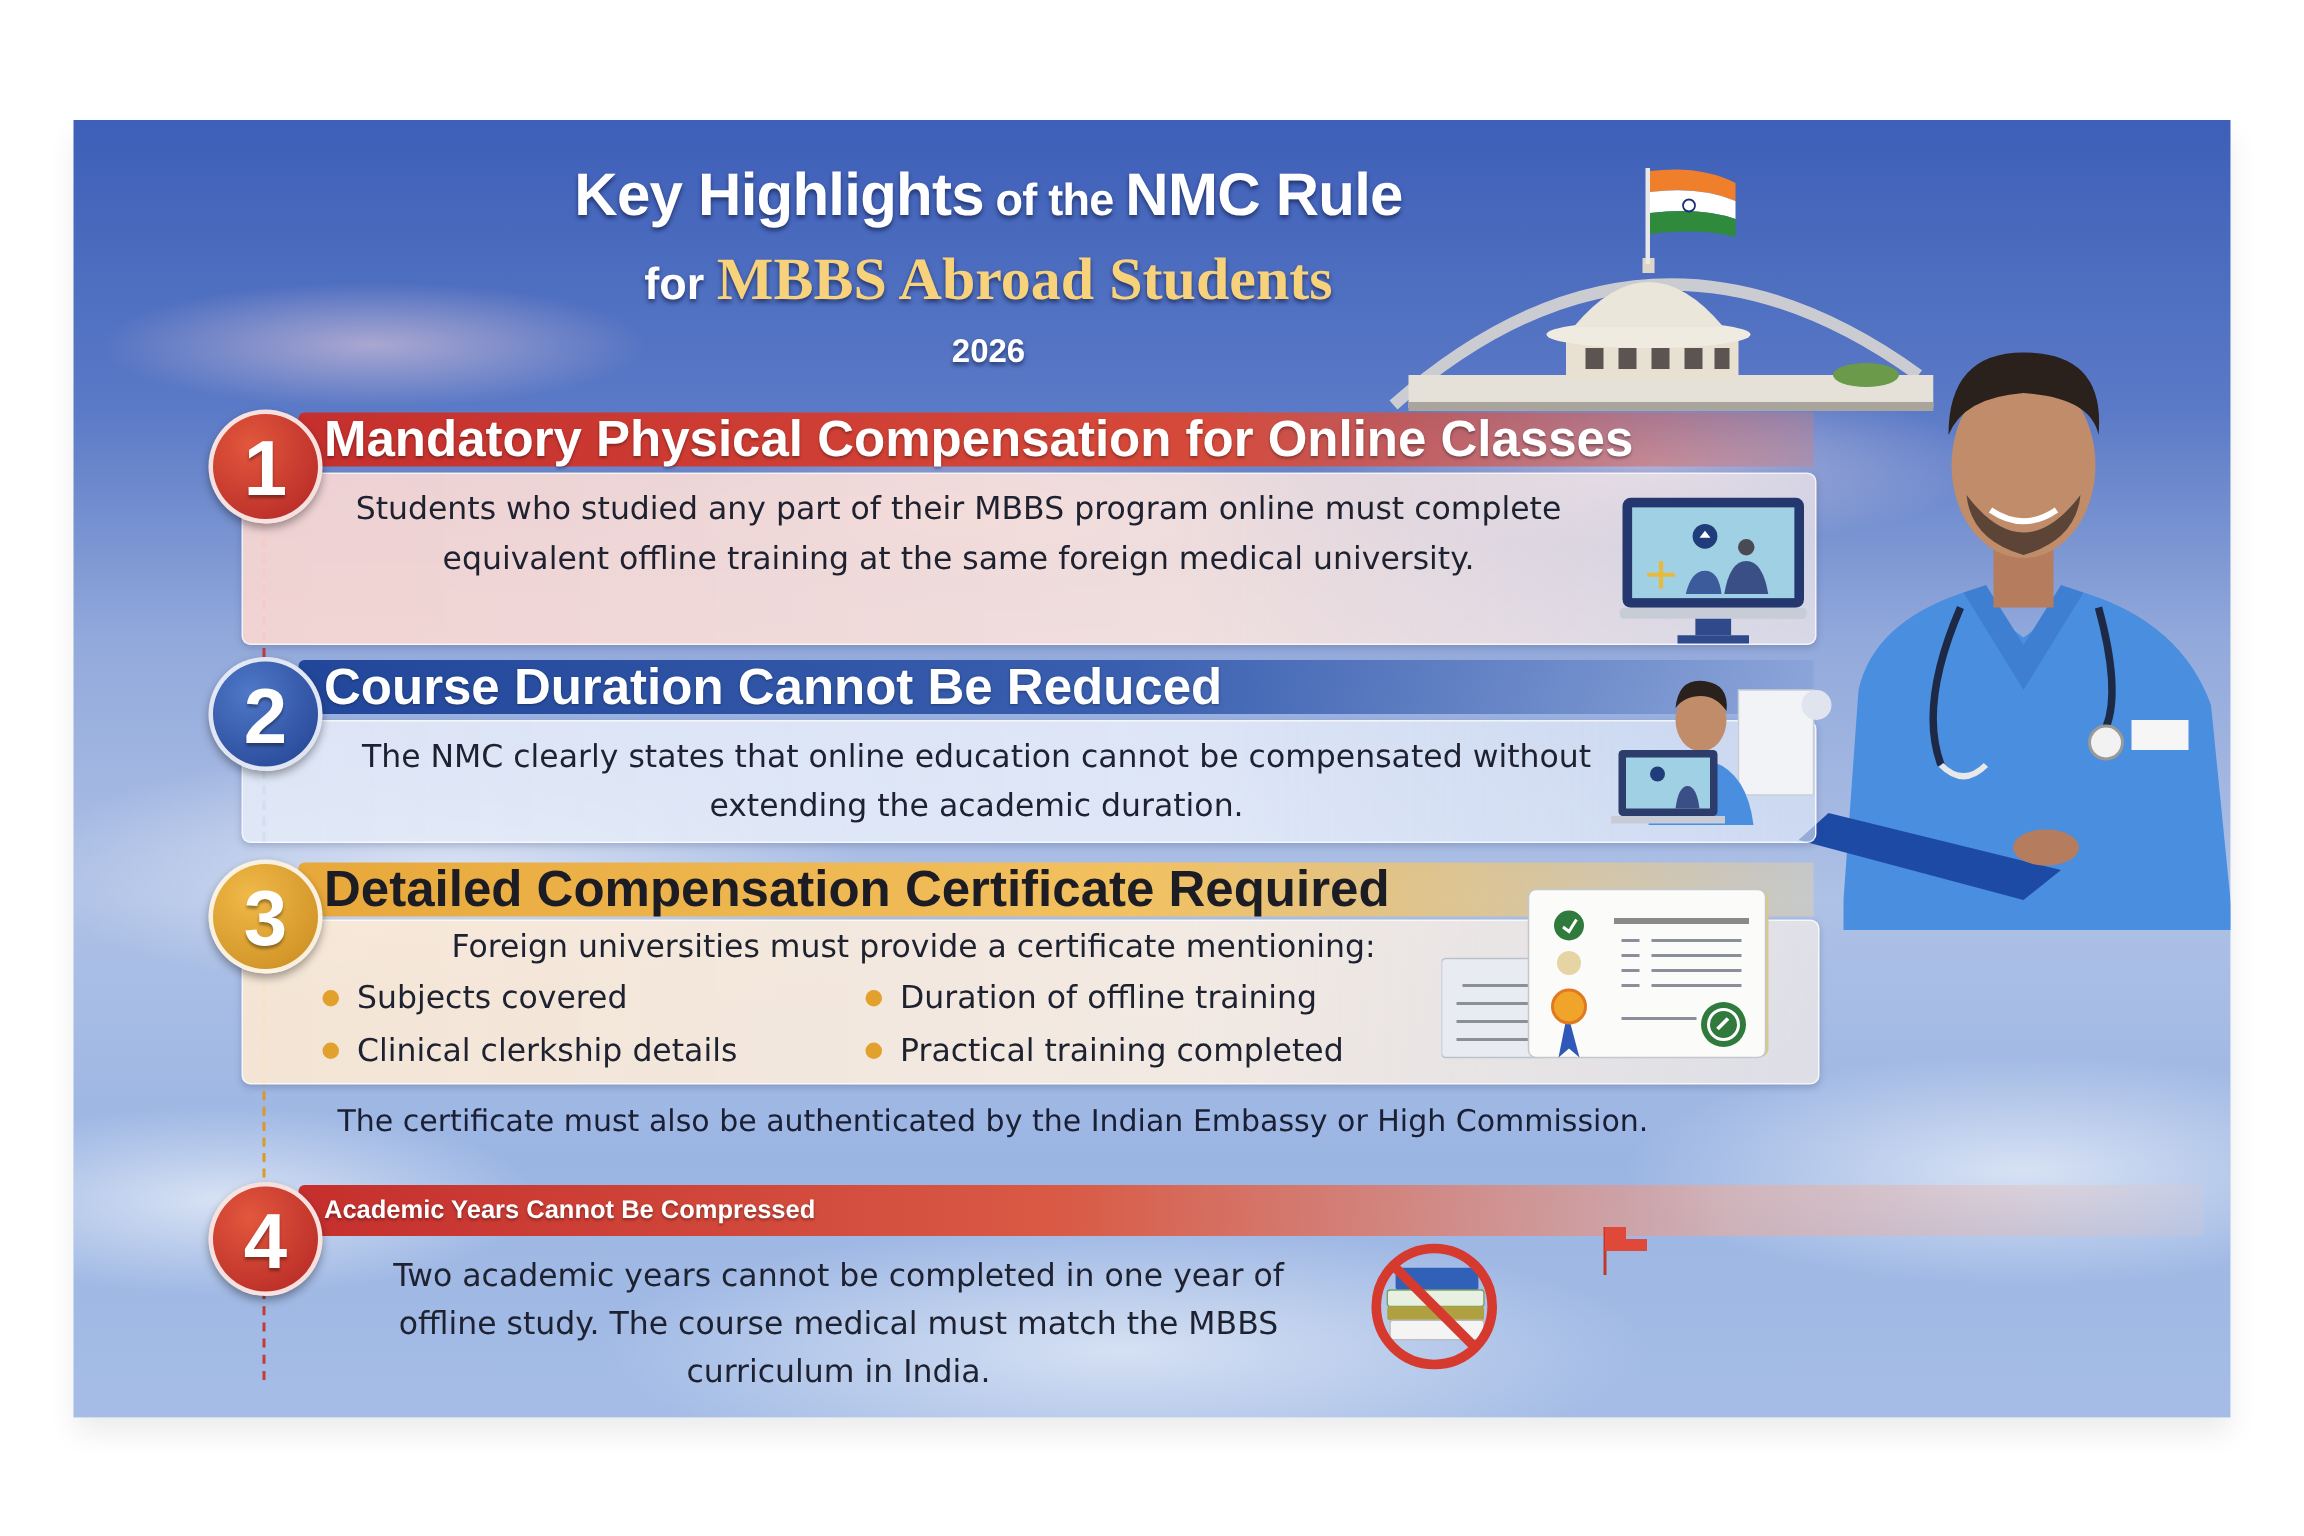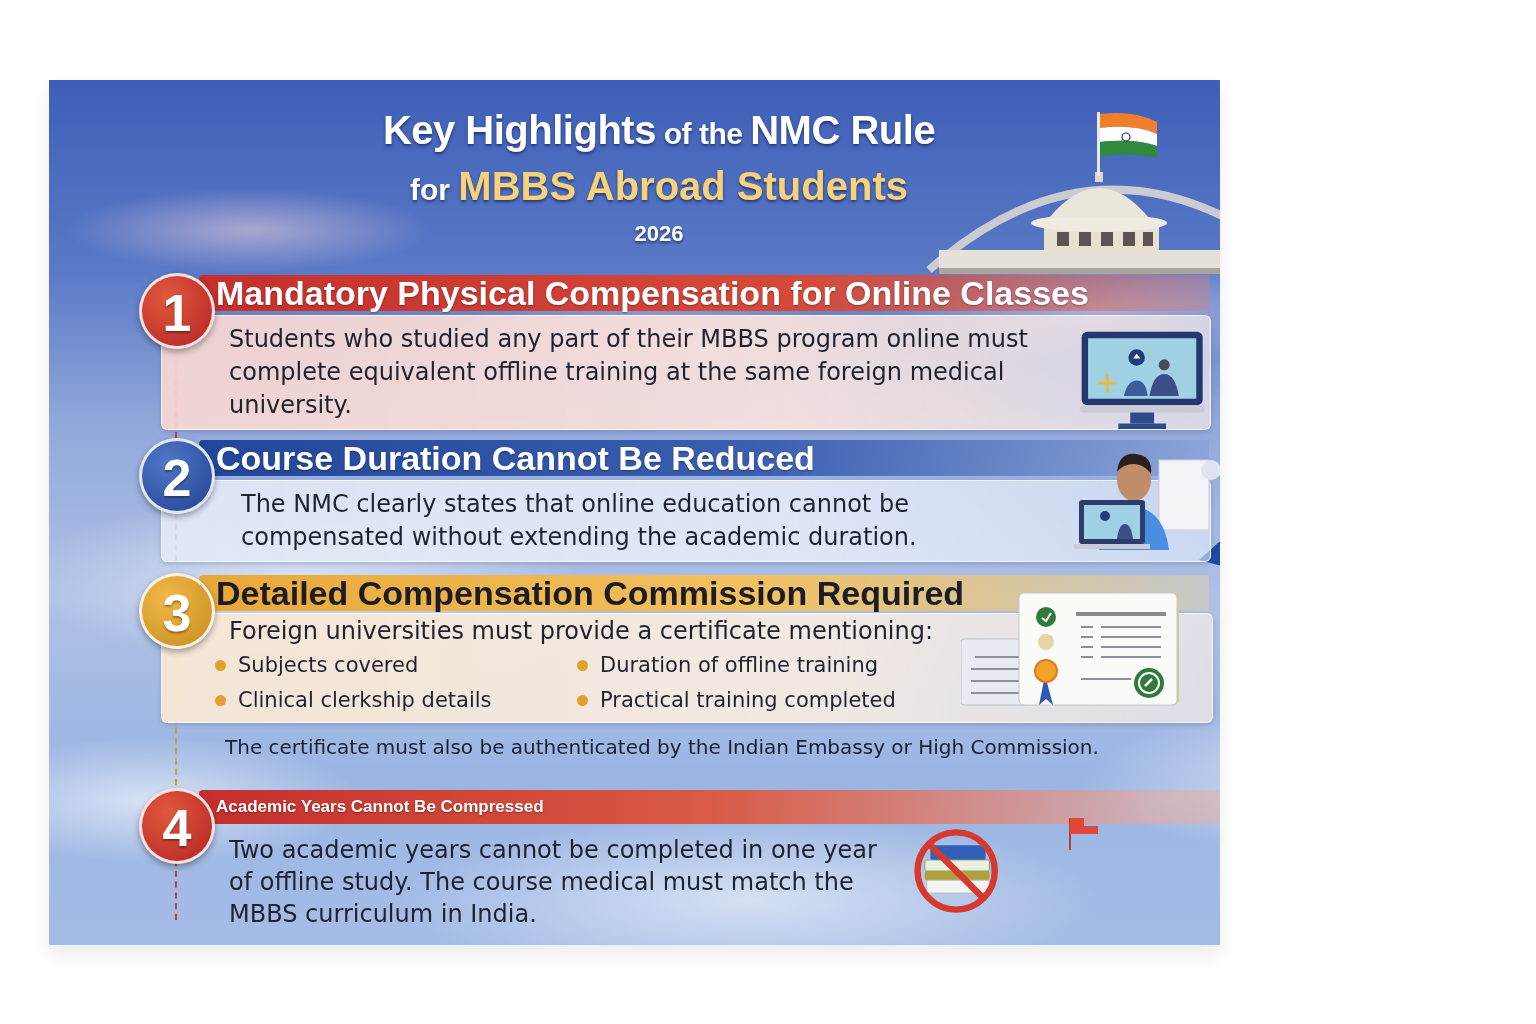--- a/index.html
+++ b/index.html
@@ -1,41 +1,41 @@
 <!DOCTYPE html>
 <html><head>
 <meta charset="utf-8">
 <style>
   * { box-sizing: border-box; margin: 0; padding: 0; }
   html, body { width: 1536px; height: 1024px; background: #ffffff; overflow: hidden; }
   body { position: relative; font-family: "DejaVu Sans", sans-serif; }
 
   .poster {
-    position: absolute; left: 49px; top: 80px; width: 1171px; height: 865px;
+    position: absolute; left: 49px; top: 80px; width: 1438px; height: 865px;
     overflow: hidden;
     background:
       radial-gradient(ellipse 260px 60px at 200px 150px, rgba(240,210,220,0.55), transparent 70%),
       radial-gradient(ellipse 300px 70px at 600px 260px, rgba(255,220,220,0.45), transparent 70%),
       radial-gradient(ellipse 320px 80px at 1050px 230px, rgba(255,230,235,0.45), transparent 70%),
       radial-gradient(ellipse 400px 120px at 250px 500px, rgba(255,255,255,0.55), transparent 70%),
       radial-gradient(ellipse 380px 110px at 1300px 700px, rgba(255,255,255,0.6), transparent 70%),
       radial-gradient(ellipse 500px 120px at 700px 820px, rgba(255,255,255,0.55), transparent 70%),
       radial-gradient(ellipse 300px 90px at 100px 720px, rgba(255,255,255,0.6), transparent 70%),
       linear-gradient(180deg, #3e5fb8 0%, #5a79c6 22%, #92a9db 40%, #aec1e6 60%, #9bb5e3 80%, #a5bde6 100%);
     box-shadow: 0 10px 18px rgba(0,0,0,0.08);
   }
 
   
   .title { position: absolute; left: 230px; top: 24px; width: 760px; text-align: center; color: #fff;
     font-family: "Liberation Sans", sans-serif; font-weight: 700;
     text-shadow: 0 2px 3px rgba(10,20,60,0.6); }
   .title .l1 { font-size: 40px; line-height: 52px; letter-spacing: -0.5px; }
   .title .l1 .small { font-size: 30px; font-weight: 600; }
   .title .l2 { font-size: 30px; line-height: 52px; }
-  .title .l2 .gold { font-size: 40px; color: #f7d27a; }
+  .title .l2 .gold { font-size: 40px; color: #f7d27a; font-family: Liberation Serif, serif; }
   .title .l3 { font-size: 22px; line-height: 36px; }
 
   
   .parliament { position: absolute; left: 860px; top: 20px; width: 380px; height: 180px; }
 
   
   .doctor { position: absolute; left: 1150px; top: 100px; width: 290px; height: 440px; }
 
   
   .dots { position: absolute; left: 126px; width: 0; border-left: 2px dashed; }
@@ -44,21 +44,21 @@
   .section { position: absolute; left: 90px; }
   .bar { position: absolute; left: 60px; height: 36px; border-radius: 4px 0 0 4px;
     color: #fff; font-family: "Liberation Sans", sans-serif; font-weight: 700; font-size: 34px;
     line-height: 36px; padding-left: 17px; text-shadow: 0 1px 2px rgba(0,0,0,0.35); }
   .card { position: absolute; left: 22px; border-radius: 6px; border: 1px solid rgba(255,255,255,0.7);
     box-shadow: 0 2px 4px rgba(60,70,110,0.25); }
   .num { position: absolute; left: 0; width: 76px; height: 76px; border-radius: 50%;
     color: #fff; font-family: "Liberation Sans", sans-serif; font-weight: 700; font-size: 52px;
     text-align: center; line-height: 74px; border: 3px solid rgba(255,255,255,0.85);
     box-shadow: 0 3px 6px rgba(0,0,0,0.35); text-shadow: 0 2px 2px rgba(0,0,0,0.35); }
-  .body { position: absolute; left: 90px; color: #1e2230; font-size: 24px; line-height: 33px; }
+  .body { position: absolute; left: 90px; color: #1e2230; font-size: 21px; line-height: 33px; text-align: center; }
 
   .bullets { position: absolute; left: 76px; display: grid; grid-template-columns: 362px 360px; row-gap: 2px; }
   .bullet { font-size: 21px; line-height: 33px; color: #1e2230; display: flex; align-items: center; }
   .bullet .dot { width: 11px; height: 11px; border-radius: 50%; background: #e2a02c; margin-right: 12px; }
 
   .note { position: absolute; left: 176px; top: 655px; font-size: 20px; color: #1a1f33; }
 </style>
 </head>
 <body>
 
@@ -147,21 +147,21 @@
       <rect x="40" y="60" width="66" height="44" rx="3" fill="#2d3d6b"></rect>
       <rect x="45" y="65" width="56" height="34" fill="#9fd0e4"></rect>
       <circle cx="66" cy="76" r="5" fill="#1f3d7a"></circle>
       <path d="M78 99 Q80 84 86 84 Q92 84 94 99 Z" fill="#3a4f85"></path>
       <rect x="35" y="104" width="76" height="5" fill="#c7ccd6"></rect>
     </svg>
   </div>
 
   <div class="section" style="top:495px;width:1090px;height:150px;">
     <div class="card" style="top:38px;width:1052px;height:110px;background:linear-gradient(90deg, rgba(250,232,212,0.93), rgba(250,238,226,0.9) 60%, rgba(246,238,232,0.7));"></div>
-    <div class="bar" style="top:0;width:1010px;color:#1c1c24;text-shadow:none;background:linear-gradient(90deg,#e8a83a,#f2c160 55%,rgba(245,215,150,0.35));">Detailed Compensation Commission Required</div>
+    <div class="bar" style="top:0;width:1010px;color:#1c1c24;text-shadow:none;background:linear-gradient(90deg,#e8a83a,#f2c160 55%,rgba(245,215,150,0.35));">Detailed Compensation Certificate Required</div>
     <div class="num" style="top:-2px;background:radial-gradient(circle at 35% 30%,#f0b948,#c98a1f);">3</div>
     <div class="body" style="top:40px;width:760px;">Foreign universities must provide a certificate mentioning:</div>
     <div class="bullets" style="top:74px;">
       <div class="bullet">
           <span class="dot"></span>
           <span>Subjects covered</span>
         </div>
       <div class="bullet">
           <span class="dot"></span>
           <span>Duration of offline training</span>

